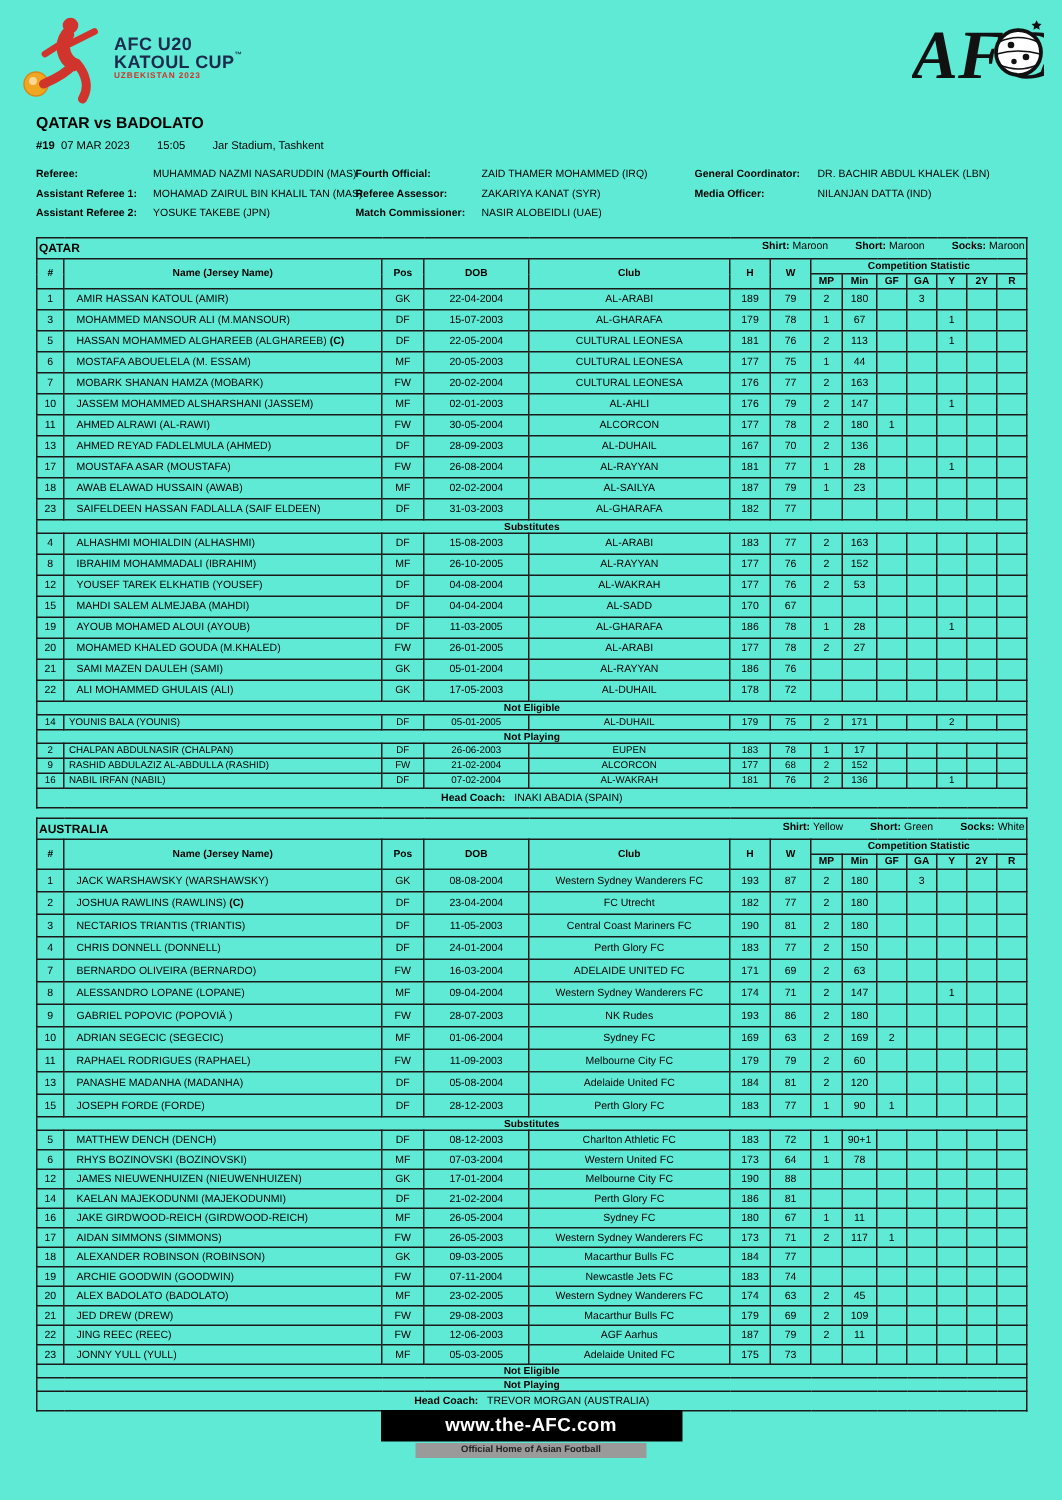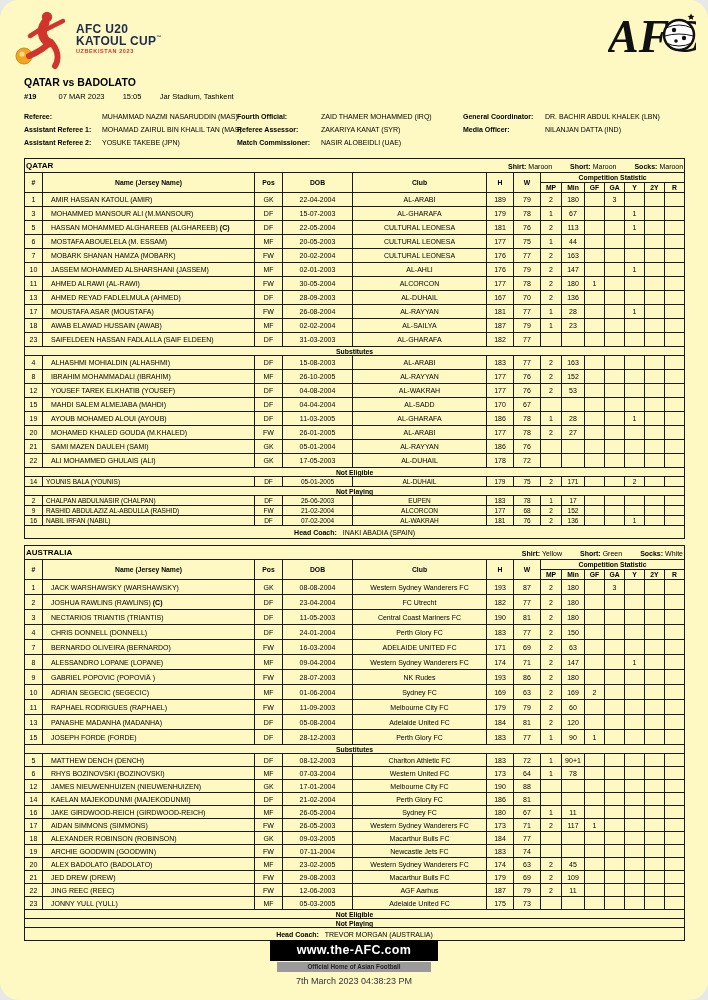--- a/index.html
+++ b/index.html
@@ -1,31 +1,31 @@
 <!DOCTYPE html>
 <html><head>
 <meta charset="utf-8">
 <style>
   html,body{margin:0;padding:0;background:#e8e8e8;}
-  .page{position:relative;width:708px;height:1000px;background:#fef9c3;margin:0 auto;
-        font-family:"Liberation Sans",sans-serif;color:#000;overflow:hidden;border-radius:19px;}
+  .page{position:relative;width:708px;height:1000px;background:#5eead4;margin:0 auto;
+        font-family:"Liberation Sans",sans-serif;color:#000;overflow:hidden;}
 
   
   .tournament-logo{position:absolute;left:14px;top:8px;display:flex;align-items:center;}
   .logo-text{margin-left:4px;line-height:1;}
   .logo-line1,.logo-line2{font-size:12px;font-weight:bold;color:#1c2b4d;letter-spacing:.3px;}
   .logo-tm{font-size:5px;vertical-align:top;color:#1c2b4d;}
   .logo-line3{font-size:5.5px;font-weight:bold;color:#d0342c;letter-spacing:.6px;margin-top:2px;}
   .page-title{position:absolute;left:0;right:0;top:30px;text-align:center;
               font-size:18px;font-weight:bold;letter-spacing:.5px;}
   .afc-logo{position:absolute;right:12px;top:8px;}
 
   .match-line1{position:absolute;left:24px;top:76px;font-size:10.5px;font-weight:bold;}
   .match-line2{position:absolute;left:24px;top:92px;font-size:7.5px;}
-  .match-line2 b{margin-right:20px;}
+  .match-line2 b{margin-right:2px;}
   .match-line2 .gap{display:inline-block;width:14px;}
 
   .officials{position:absolute;left:24px;top:110px;width:670px;display:flex;font-size:7px;}
   .off-col{line-height:13px;}
   .off-col1{width:213px;}
   .off-col2{width:226px;}
   .off-col3{width:230px;}
   .off-row{display:flex;}
   .off-label{font-weight:bold;flex:0 0 auto;}
   .off-col1 .off-label{width:78px;}
@@ -34,39 +34,39 @@
   .off-value{white-space:nowrap;}
 
   
   table.roster{position:absolute;left:24px;width:660px;border-collapse:collapse;table-layout:fixed;
                font-size:7px;}
   #qatar-table{top:158px;}
   #australia-table{top:545px;}
   table.roster td{border:1px solid #1a1a1a;text-align:center;padding:0 1px;overflow:hidden;
                   white-space:nowrap;}
   .team-row td{border:1.5px solid #1a1a1a;height:13px;padding:0 4px;}
-  .team-bar{display:flex;justify-content:space-between;align-items:flex-end;}
+  .team-bar{display:flex;justify-content:space-between;align-items:flex-start;}
   .team-name{font-weight:bold;font-size:8px;}
   .kit{display:flex;gap:18px;font-size:7px;}
   .kit b{margin-right:2px;}
   .hdr td,.hdr2 td{font-weight:bold;height:9px;font-size:6.8px;}
   .name-cell{text-align:left !important;padding-left:8px !important;}
   .q-row td{height:13px;}
   .a-row td{height:14px;}
   .a-sub td{height:12px;}
   .compact td{height:9px;font-size:6.5px;}
   .compact .name-cell{padding-left:3px !important;}
   .section-row td{height:8px;text-align:left;font-weight:bold;padding-left:2px;font-size:6.8px;}
   .thick td{border-top:2px solid #000;}
   .coach-row td{height:12px;text-align:left;padding-left:2px;font-size:7px;}
   .coach-row b{margin-right:4px;}
 
   
   .footer{position:absolute;left:0;right:0;top:940px;text-align:center;}
-  .footer-url{display:block;width:168px;margin:0 auto;background:#000;color:#fff;
+  .footer-url{display:block;width:201px;margin:0 auto;background:#000;color:#fff;
               font-weight:bold;font-size:12.5px;padding:3px 0 4px;letter-spacing:.3px;}
   .footer-tagline{display:block;width:154px;margin:1px auto 0;background:#9a9a9a;color:#222;
               font-weight:bold;font-size:6.3px;padding:1px 0 2px;}
   .footer-time{margin-top:4px;font-size:9px;color:#333;}
 </style>
 </head>
 <body>
 
 <div class="page">
 
@@ -1012,16 +1012,15 @@
         </tr>
         <tr class="coach-row">
           <td colspan="14"><b>Head Coach:</b> TREVOR MORGAN (AUSTRALIA)</td>
         </tr>
       </tbody>
   </table>
 
   <div class="footer">
     <span class="footer-url">www.the-AFC.com</span>
     <span class="footer-tagline">Official Home of Asian Football</span>
-    <div class="footer-time">7th March 2023 04:38:23 PM</div>
   </div>
 
 </div>
 
 </body></html>

